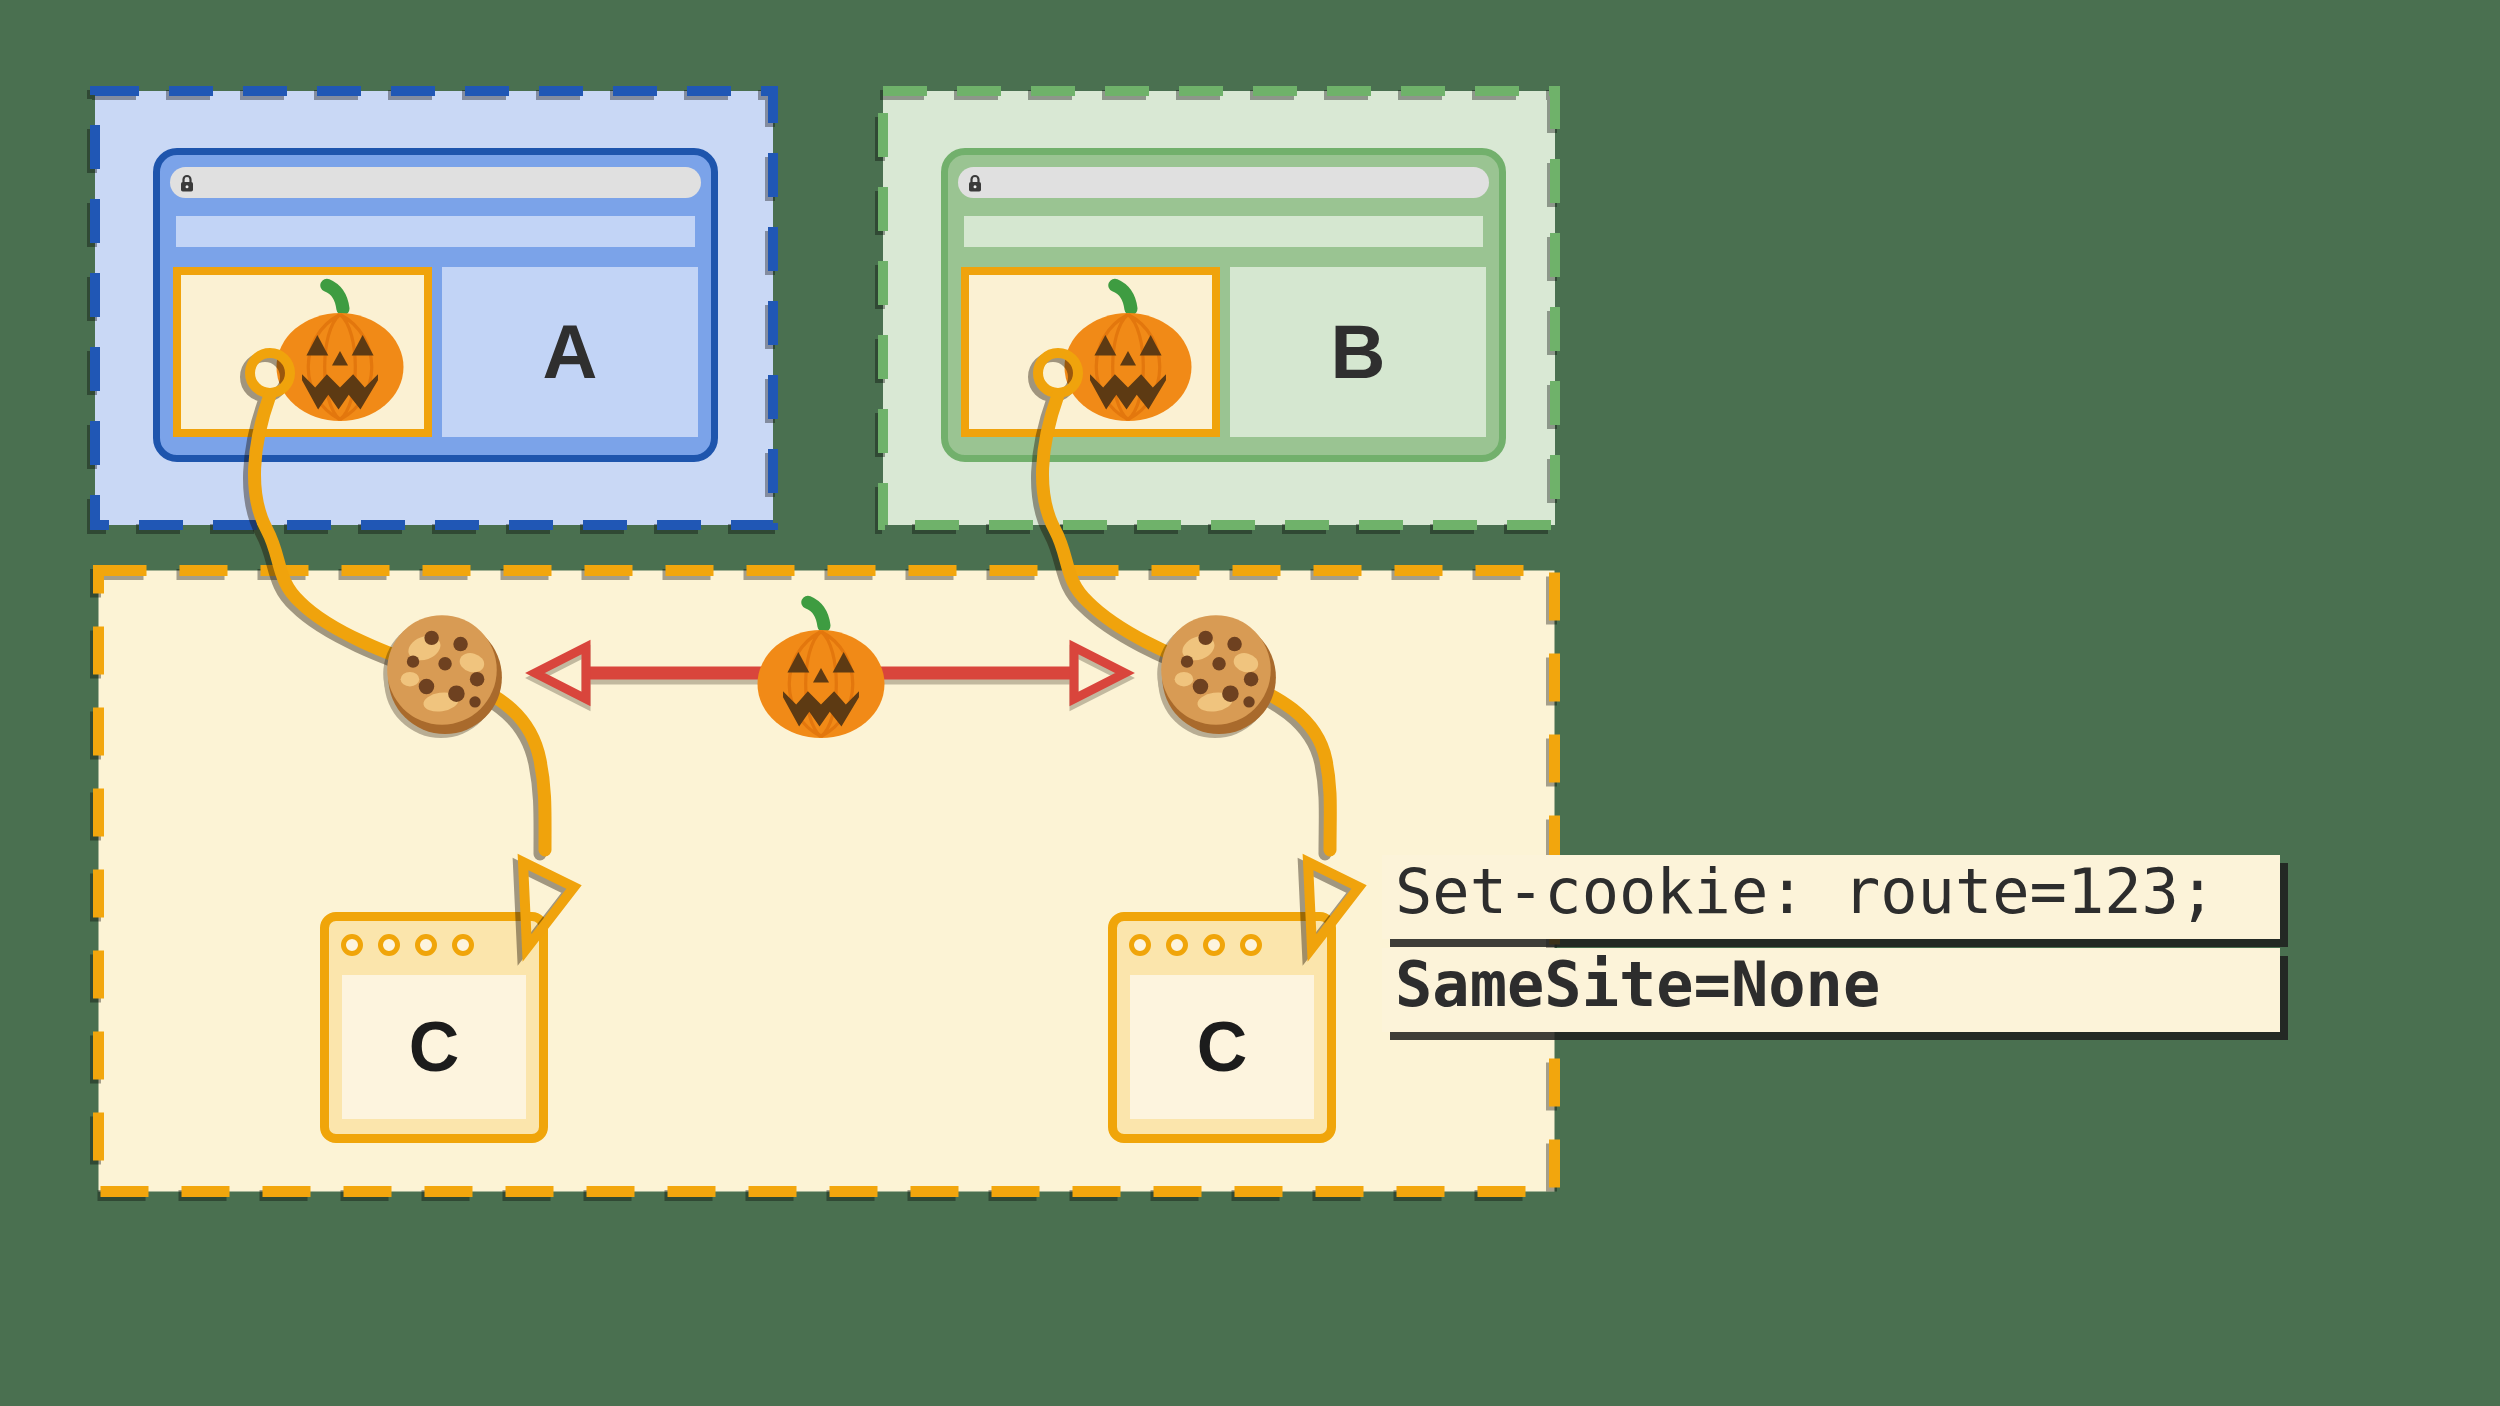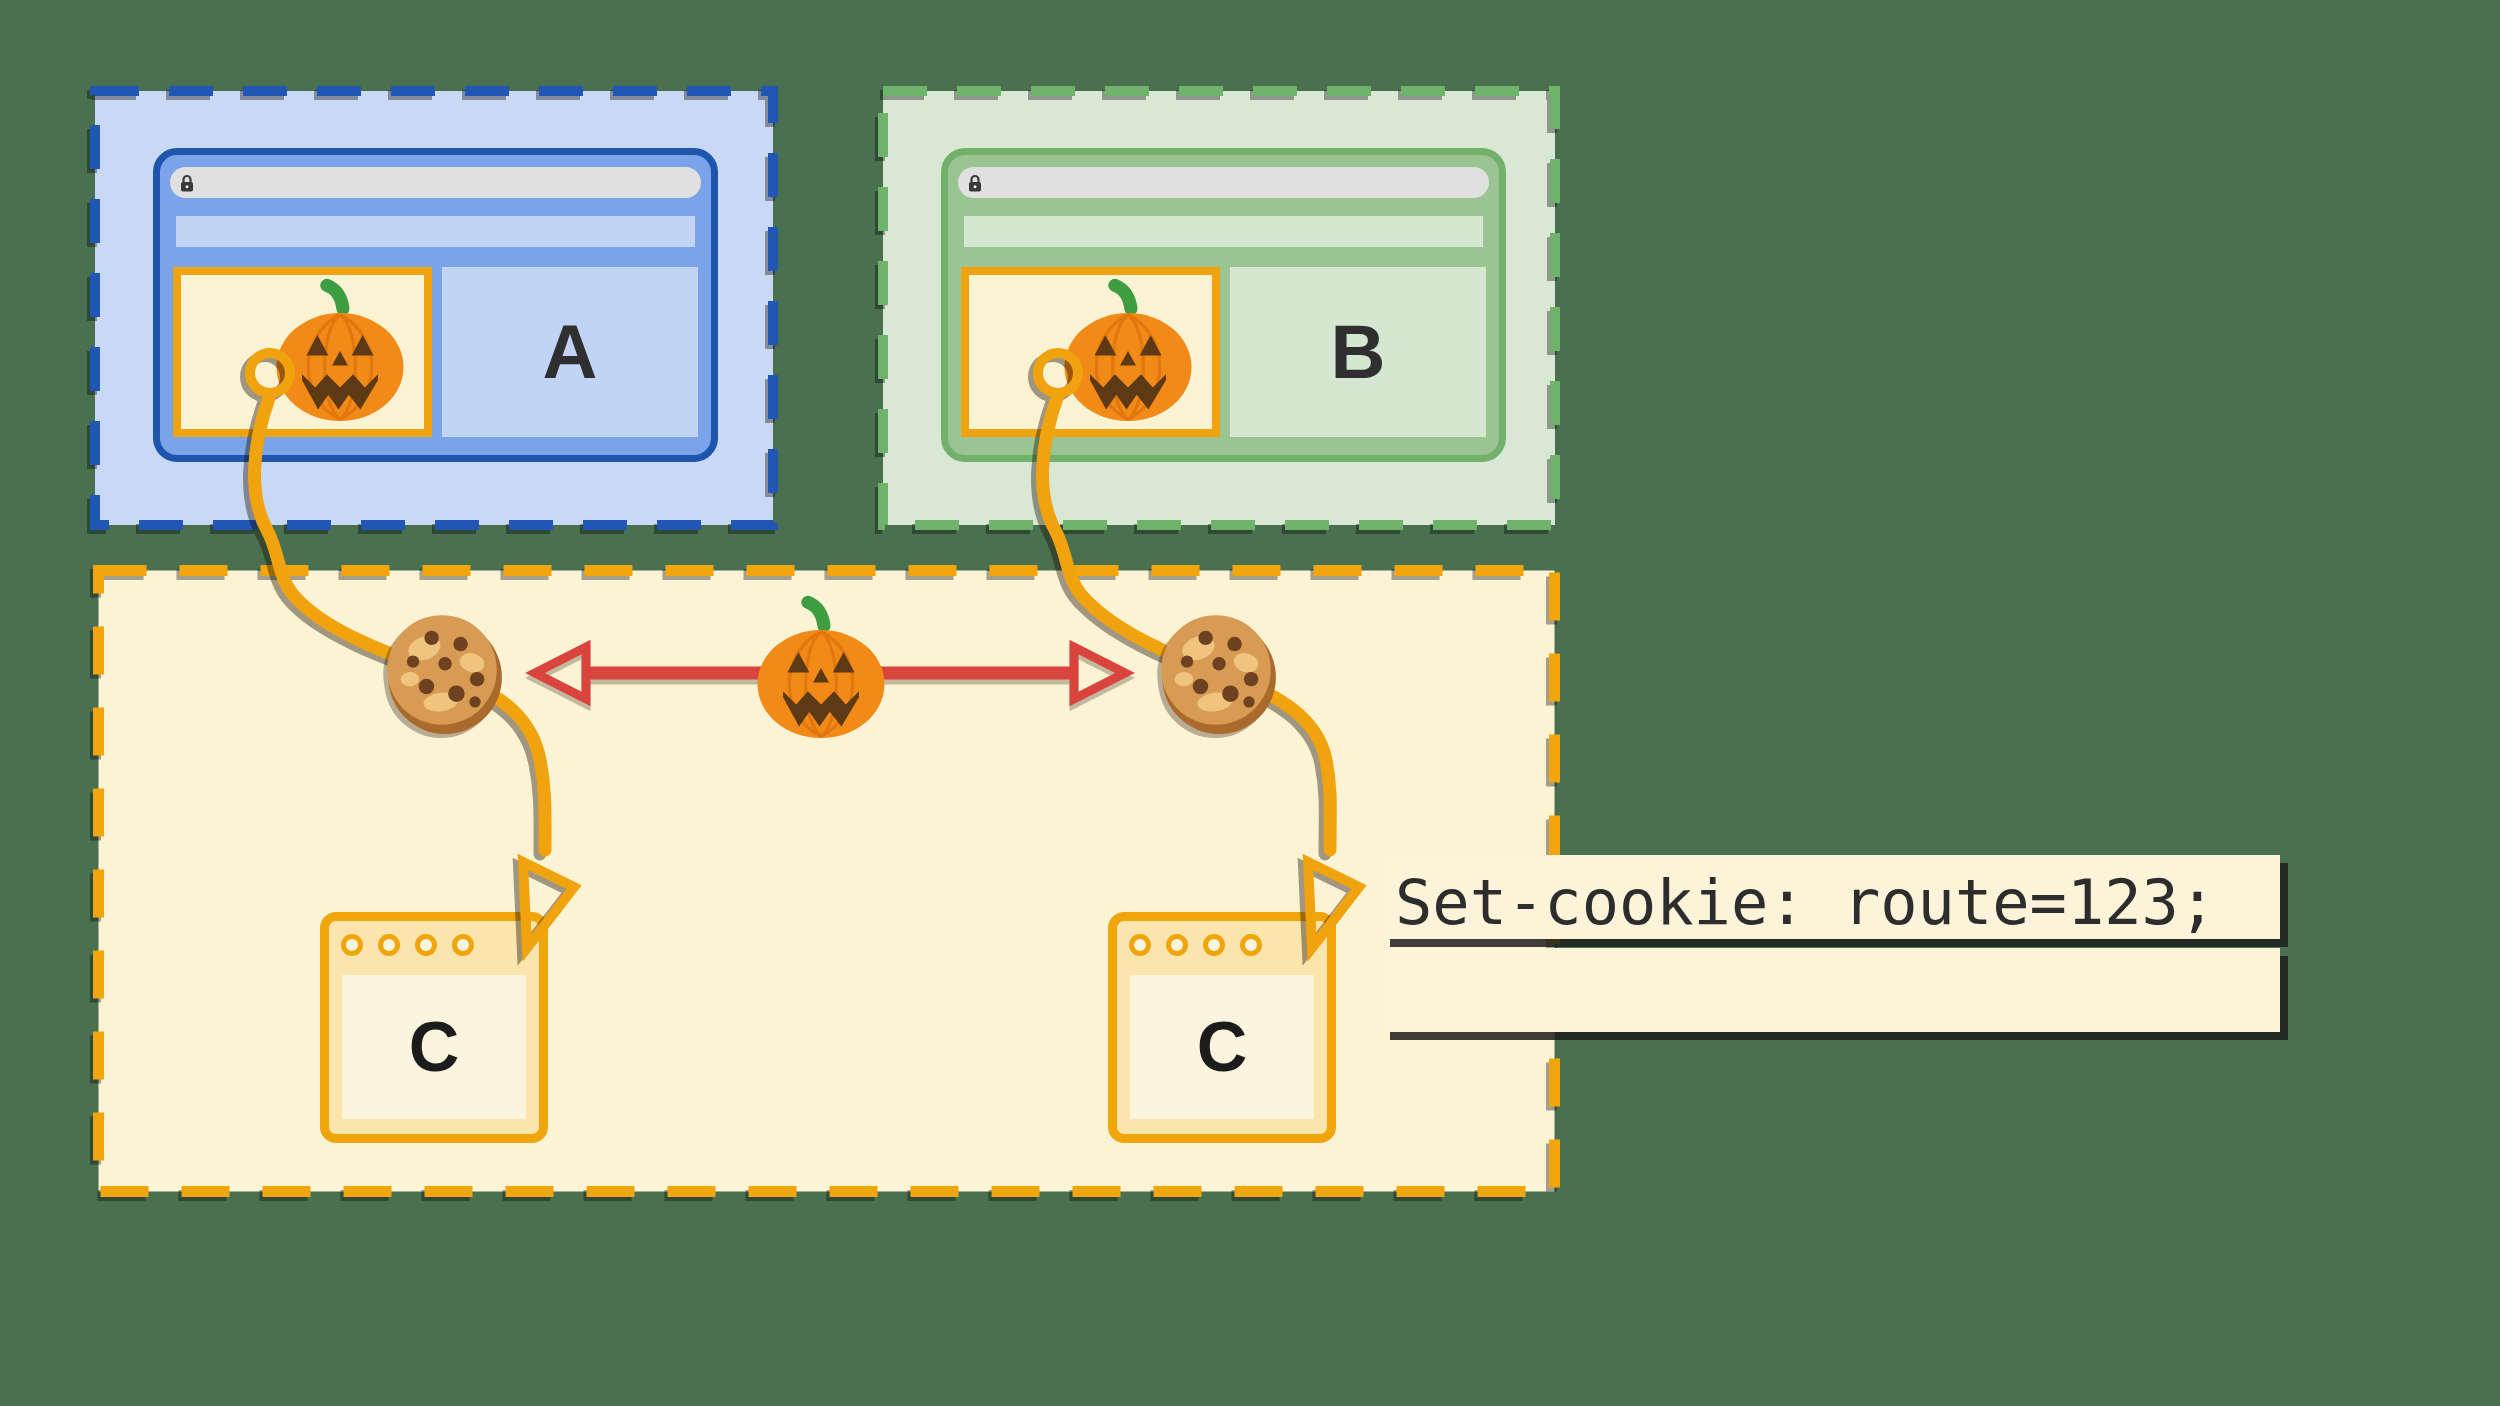--- a/index.html
+++ b/index.html
@@ -52,21 +52,21 @@
   .curve{stroke:var(--accent-orange);stroke-width:13;fill:none;stroke-linecap:round;}
   .ring{stroke:var(--accent-orange);stroke-width:10;fill:none;}
   .ahead{stroke:var(--accent-orange);stroke-width:10;fill:none;stroke-linejoin:miter;}
   .red-g{filter:drop-shadow(0 5px 0 rgba(20,10,0,0.25));}
   .red-shaft{stroke:var(--red-arrow);stroke-width:13;}
   .red-head{stroke:var(--red-arrow);stroke-width:9;fill:none;stroke-linejoin:miter;}
   .cookie-use{filter:drop-shadow(-4px 4px 0 rgba(25,12,0,0.30));}
 
   
   .codebox{position:absolute;left:1382px;width:898px;height:84px;background:var(--code-bg);
-           box-shadow:8px 8px 0 rgba(28,28,28,0.85);display:flex;align-items:flex-end;
+           box-shadow:8px 8px 0 rgba(28,28,28,0.85);display:flex;align-items:flex-start;
            padding-left:13px;box-sizing:border-box;z-index:9;
            font-family:"DejaVu Sans Mono", monospace;font-size:62px;color:var(--code-text);
            white-space:pre;}
   .codebox .b{font-weight:700;}
 </style>
 </head>
 <body>
 
 <div id="stage">
 
@@ -196,16 +196,16 @@
     </g>
     <use href="#pumpkin" x="748" y="595" width="146" height="146"></use>
     <use class="cookie-use" href="#cookie" x="381" y="611" width="124" height="124"></use>
     <use class="cookie-use" href="#cookie" x="1155" y="611" width="124" height="124"></use>
   </svg>
 
   <div class="codebox" style="top:855px;">
     <span>Set-cookie: route=123;</span>
   </div>
   <div class="codebox" style="top:948px;">
-    
+    <span class="b">SameSite=None</span>
   </div>
 
 </div>
 
 </body></html>

